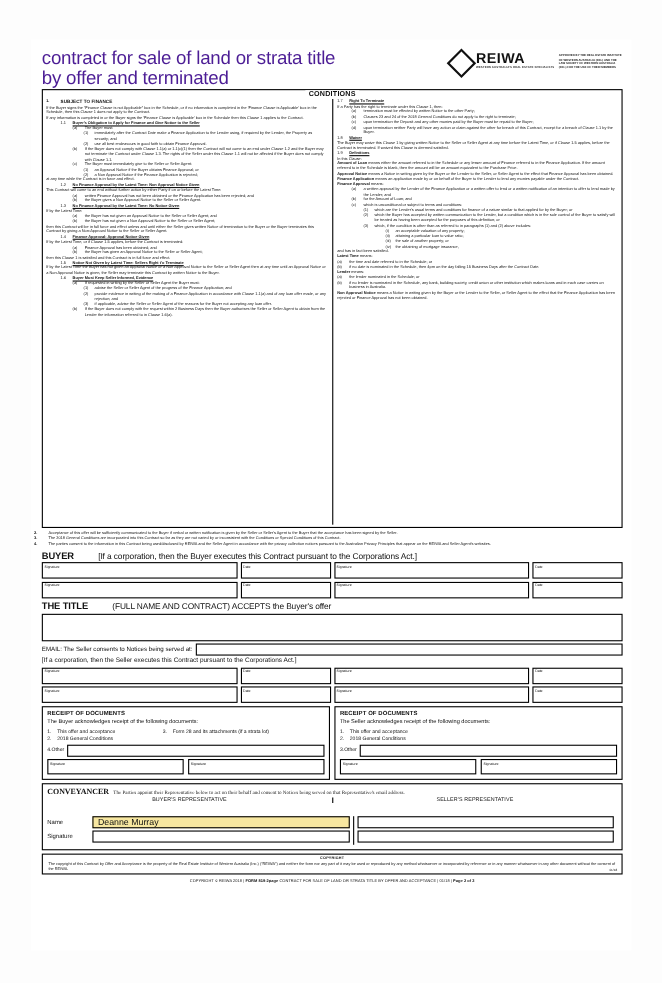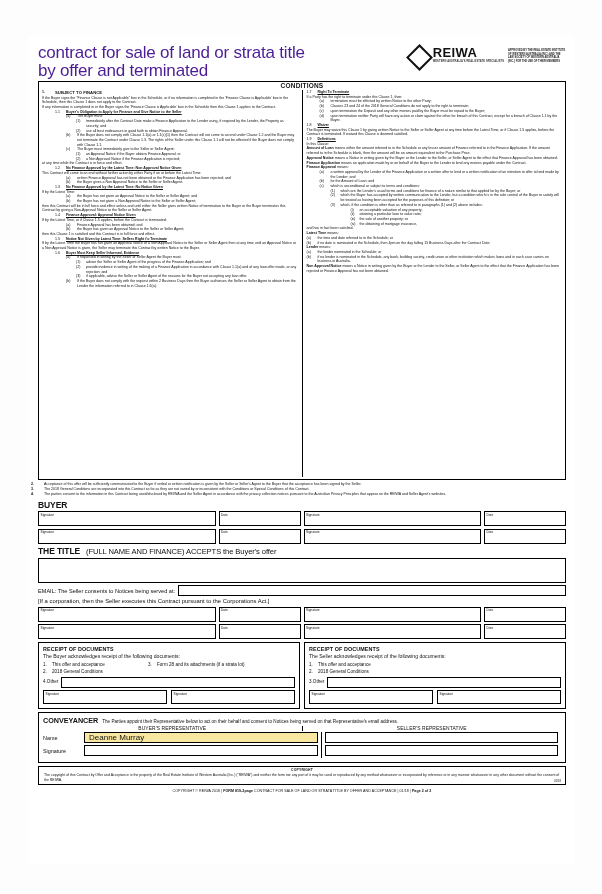--- a/index.html
+++ b/index.html
@@ -38,21 +38,21 @@
   .i3{margin-left:34px;}
   .i4{margin-left:44px;}
   .p{margin:0;}
 
   
   .fullrows{padding:1px 3px 0 3px;font-size:3.55px;line-height:1.33;}
   .fullrows .ln{margin-top:0.5px;}
 
   
   .formzone{margin:3px 8px 0 10px;}
-  .sec-h{font-size:8.5px;font-weight:700;letter-spacing:-0.1px;display:flex;align-items:baseline;gap:6px;margin:1px 0 1.5px 0;}
+  .sec-h{font-size:8.5px;font-weight:700;letter-spacing:-0.1px;display:flex;align-items:baseline;gap:22px;margin:1px 0 1.5px 0;}
   .sec-h .nrm{font-weight:400;font-size:7.6px;}
   .row{display:flex;gap:3px;margin-bottom:2.5px;}
   .fld{border:0.8px solid #000;height:15px;position:relative;box-sizing:border-box;background:#fff;}
   .fld .cap{position:absolute;left:1.5px;top:0.5px;font-size:3.2px;color:#111;}
   .f-sig{flex:1 1 auto;}
   .f-date{width:82px;flex:0 0 82px;}
   .bigbox{border:0.8px solid #000;height:25px;box-sizing:border-box;}
   .emailrow{display:flex;align-items:stretch;gap:0;margin:2.5px 0 2px 0;}
   .email-lab{font-size:5.6px;display:flex;align-items:center;padding-right:3px;white-space:nowrap;}
   .email-box{flex:1;border:0.8px solid #000;height:11px;box-sizing:border-box;}
@@ -69,26 +69,26 @@
   .two{display:flex;}
   .two .a{width:105px;flex:0 0 105px;}
   .other{display:flex;align-items:center;gap:3px;margin-top:1.5px;}
   .other .olab{font-size:4.6px;display:flex;}
   .other .obox{flex:1;border:0.8px solid #000;height:9px;}
   .sigpair{display:flex;gap:4px;margin-top:2.5px;}
   .sigpair .fld{flex:1;height:14px;}
 
   
   .conv{border:0.9px solid #000;margin-top:3px;padding:2.5px 4px 4px 4px;box-sizing:border-box;}
-  .conv-h{font-size:7.2px;font-weight:700;display:flex;align-items:baseline;gap:4px;}
+  .conv-h{font-size:7.2px;font-weight:700;display:flex;align-items:baseline;gap:4px;font-family:Liberation Serif, serif;}
   .conv-h .nrm{font-weight:400;font-size:4.6px;}
   .conv-cols{display:flex;margin-top:1px;}
   .conv-c{flex:1;text-align:center;font-size:4.9px;letter-spacing:0.1px;}
   .conv-c.l{border-right:0.8px solid #000;}
-  .conv-body{display:flex;margin-top:1px;}
+  .conv-body{display:flex;margin-top:12px;}
   .conv-labels{width:38px;flex:0 0 38px;}
   .conv-lab{font-size:5.4px;height:13px;display:flex;align-items:center;}
   .conv-fields{flex:1;display:flex;}
   .conv-half{flex:1;padding:0 3px;}
   .conv-half.l{border-right:0.8px solid #000;}
   .cf{border:0.8px solid #000;height:11px;margin-bottom:2px;box-sizing:border-box;display:flex;align-items:center;padding-left:4px;}
   .cf.hl{background:#f7e7a0;border-color:#000;}
   .cf .val{font-size:8px;color:#111;}
 
   
@@ -359,20 +359,21 @@
       <div class="ln">
           <div class="num">4.</div>
           <div class="txt">The parties consent to the information in this Contract being used/disclosed by REIWA and the Seller Agent in accordance with the privacy collection notices pursuant to the Australian Privacy Principles that appear on the REIWA and Seller Agent's websites.</div>
         </div>
     </div>
 
     <div class="formzone">
 
       <div class="sec-h">
         <span>BUYER</span>
+        <span class="nrm">[If a corporation, then the Buyer executes this Contract pursuant to the Corporations Act.]</span>
       </div>
       <div class="row">
         <div class="fld f-sig">
             <span class="cap">Signature</span>
           </div>
         <div class="fld f-date">
             <span class="cap">Date</span>
           </div>
         <div class="fld f-sig">
             <span class="cap">Signature</span>
@@ -391,21 +392,21 @@
         <div class="fld f-sig">
             <span class="cap">Signature</span>
           </div>
         <div class="fld f-date">
             <span class="cap">Date</span>
           </div>
       </div>
 
       <div class="sec-h">
         <span>THE TITLE</span>
-        <span class="nrm">(FULL NAME AND FINANCE)  ACCEPTS the Buyer's offer</span>
+        <span class="nrm">(FULL NAME AND CONTRACT)  ACCEPTS the Buyer's offer</span>
       </div>
       <div class="bigbox"></div>
       <div class="emailrow">
         <div class="email-lab">EMAIL: The Seller consents to Notices being served at:</div>
         <div class="email-box"></div>
       </div>
       <div class="corp-line">[If a corporation, then the Seller executes this Contract pursuant to the Corporations Act.]</div>
       <div class="row">
         <div class="fld f-sig">
             <span class="cap">Signature</span>

